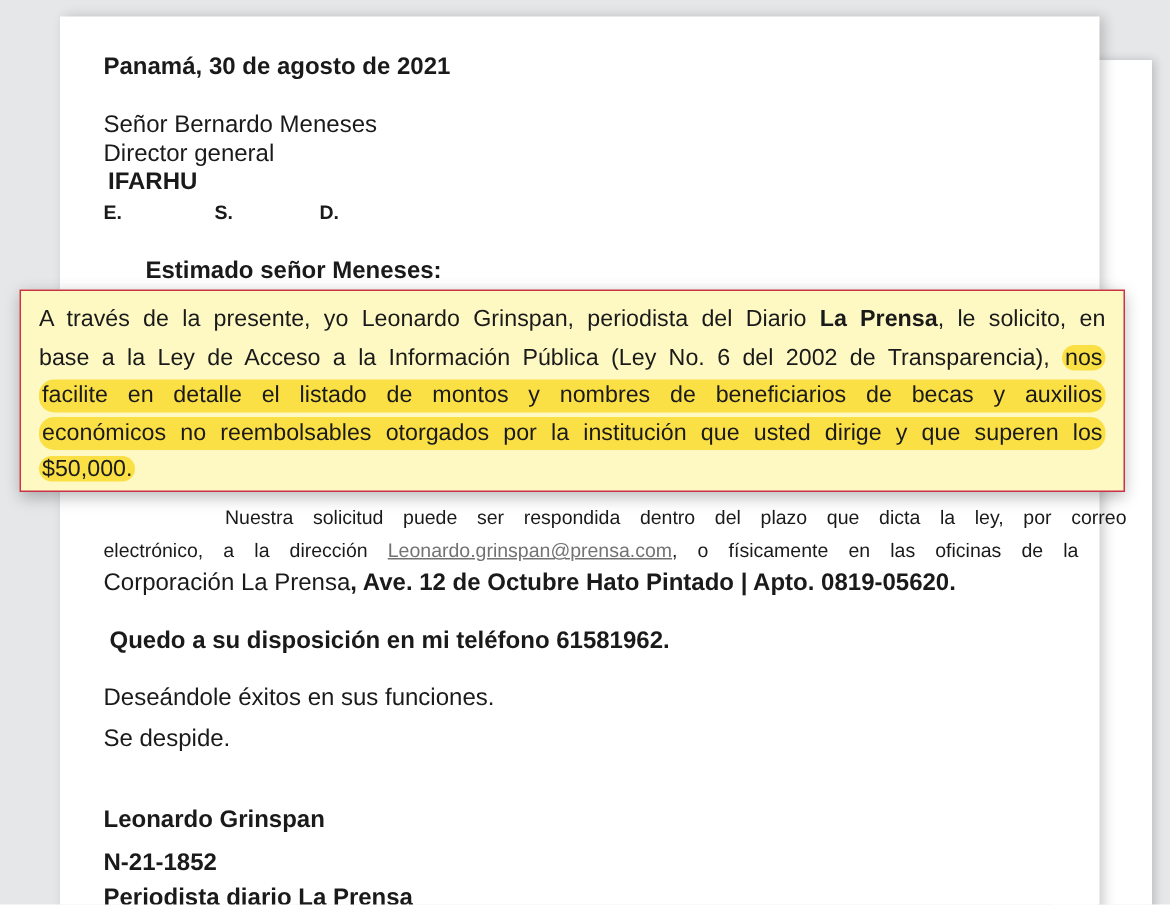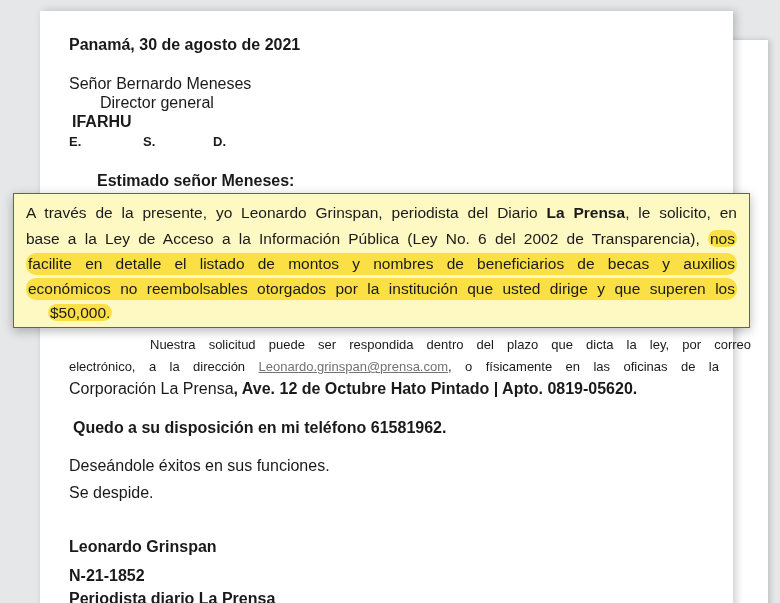--- a/index.html
+++ b/index.html
@@ -28,41 +28,41 @@
     position:absolute; left:13px; top:193px; width:737px; height:135px;
     background:#fef9c3;
     border:1.5px solid #c8334a;
     box-shadow: 0 3px 10px rgba(0,0,0,0.28);
     box-sizing:border-box;
   }
   .hl-line {
     position:absolute; left:12px; right:12px; font-size:15.5px; line-height:22px;
     white-space:nowrap; text-align:justify; text-align-last:justify;
   }
-  .hl-line.last { text-align-last:left;margin-left:22px; }
+  .hl-line.last { text-align-last:left; }
   .mark {
     background:#fbe045; border-radius:10px; padding:0 2px;
   }
   .body-line {
     position:absolute; left:69px; width:650px; font-size:13px; line-height:16px;
     white-space:nowrap; text-align:justify; text-align-last:justify;
   }
   .link { color:#737373; text-decoration:underline; }
 </style>
 </head>
 <body>
 
 <div class="page-back"></div>
 
 <div class="page"></div>
 
 <div class="line b" style="top:37px;">Panamá, 30 de agosto de 2021</div>
 
 <div class="line" style="top:76px;">Señor Bernardo Meneses</div>
-<div class="line" style="top:95px;margin-left:31px;">Director general</div>
+<div class="line" style="top:95px;">Director general</div>
 <div class="line b" style="top:114px; left:72px;">IFARHU</div>
 <div class="esd">
   <span style="left:69px; top:134px; font-size:13px;">E.</span>
   <span style="left:143px; top:134px; font-size:13px;">S.</span>
   <span style="left:213px; top:134px; font-size:13px;">D.</span>
 </div>
 
 <div class="line b" style="top:173px;margin-left:28px;">Estimado señor Meneses:</div>
 
 <div class="highlight-box">

